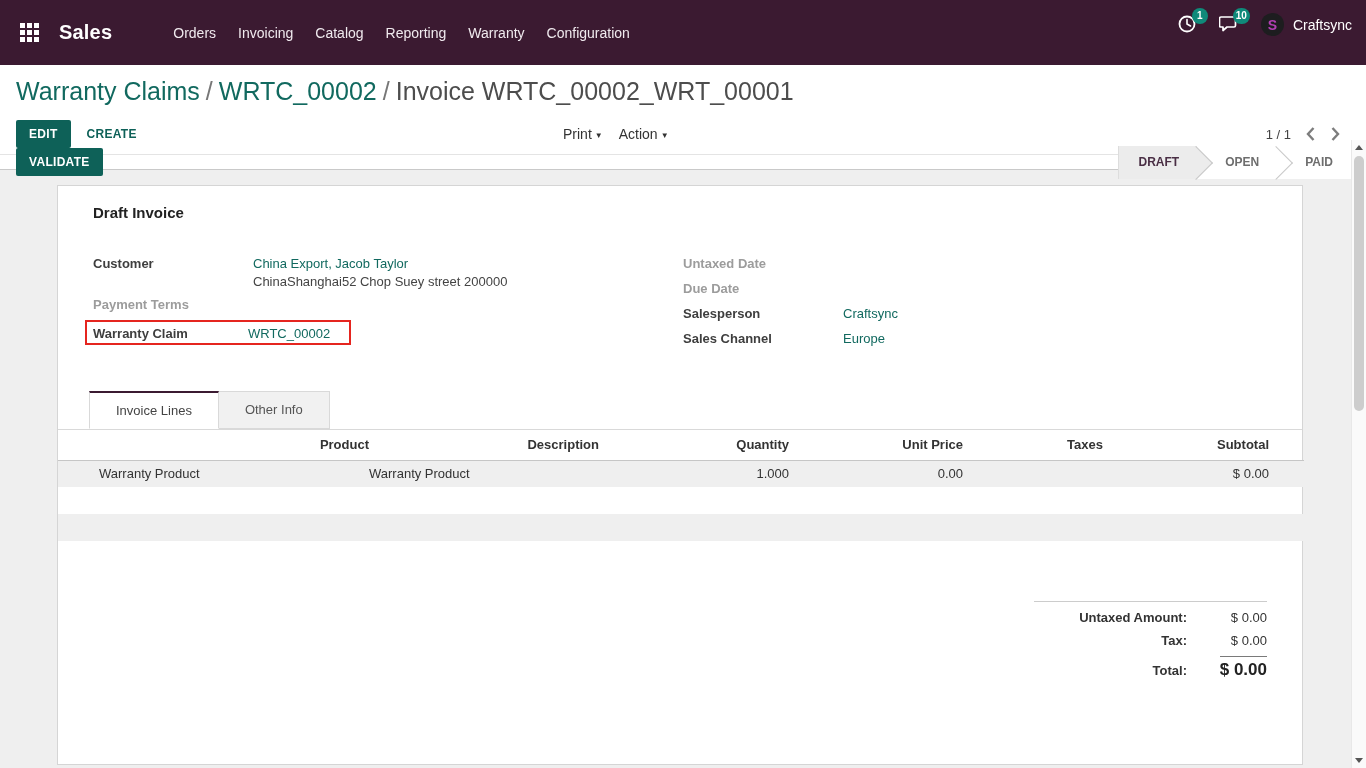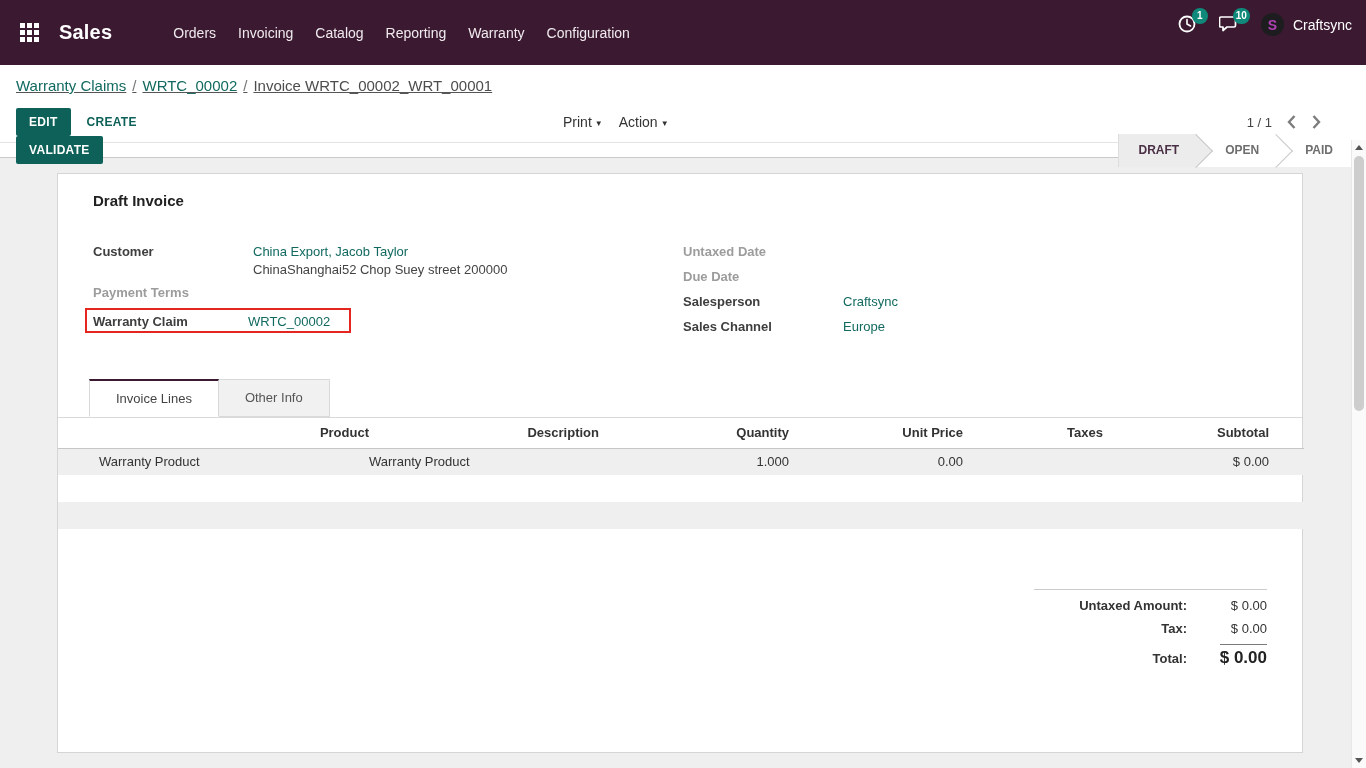--- a/index.html
+++ b/index.html
@@ -18,33 +18,33 @@
   .badge { position:absolute; top:-6px; right:-9px; background:#0f8a7a; color:#fff;
     font-size:10px; font-weight:bold; border-radius:9px; min-width:16px; height:16px;
     display:flex; align-items:center; justify-content:center; padding:0 3px; }
   .user { display:flex; align-items:center; gap:9px; cursor:pointer; }
   .avatar { width:23px; height:23px; border-radius:50%; background:#1d1d1f; color:#b23fb4;
     font-size:14px; font-weight:bold; display:flex; align-items:center; justify-content:center; }
   .user-name { font-size:14px; color:#fff; }
 
   
   .control-panel { background:#fff; padding:10px 16px 0 16px; }
-  .breadcrumb { font-size:15px; color:#555; padding:2px 0 8px 0;text-decoration:underline; }
+  .breadcrumb { font-size:25px; color:#555; padding:2px 0 8px 0; }
   .breadcrumb a { color:#11695f; text-decoration:none; cursor:pointer; }
   .breadcrumb .sep { color:#777; padding:0 6px; }
   .breadcrumb .current { color:#4d4d4d; }
   .cp-buttons { display:flex; align-items:center; position:relative; height:40px; }
   .btn-primary { background:#0e6158; color:#fff; border:none; font-size:12px; font-weight:bold;
     padding:7px 13px; border-radius:2px; cursor:pointer; letter-spacing:.3px; }
   .btn-link { background:none; border:none; color:#0e6158; font-size:12px; font-weight:bold;
     margin-left:16px; cursor:pointer; letter-spacing:.3px; }
   .cp-center { position:absolute; left:547px; display:flex; gap:16px; }
   .dropdown { font-size:14px; color:#333; cursor:pointer; }
   .dropdown .caret { font-size:8px; color:#333; vertical-align:middle; margin-left:3px; }
-  .pager { position:absolute; right:28px; display:flex; align-items:center; gap:14px; }
+  .pager { position:absolute; right:9px; display:flex; align-items:center; gap:14px; }
   .pager-count { font-size:13px; color:#444; }
   .pager-arrow { cursor:pointer; display:flex; align-items:center; }
 
   
   .statusbar { background:#fff; height:16px; border-top:1px solid #e4e4e4; border-bottom:1px solid #c9c9c9;
     display:flex; align-items:center; justify-content:space-between; padding-left:16px; position:relative; }
   .status-steps { display:flex; height:33px; margin-right:15px; }
   .step { position:relative; line-height:33px; font-size:12px; font-weight:bold; color:#6e6e6e;
     background:#fff; padding:0 18px 0 28px; cursor:pointer; }
   .step:not(:last-child)::after { content:''; position:absolute; top:5px; right:-11px; width:23px; height:23px;

